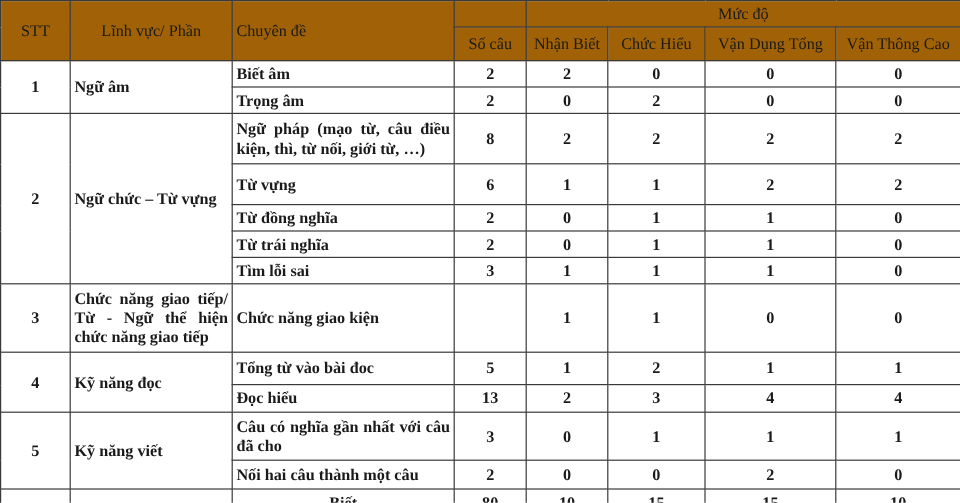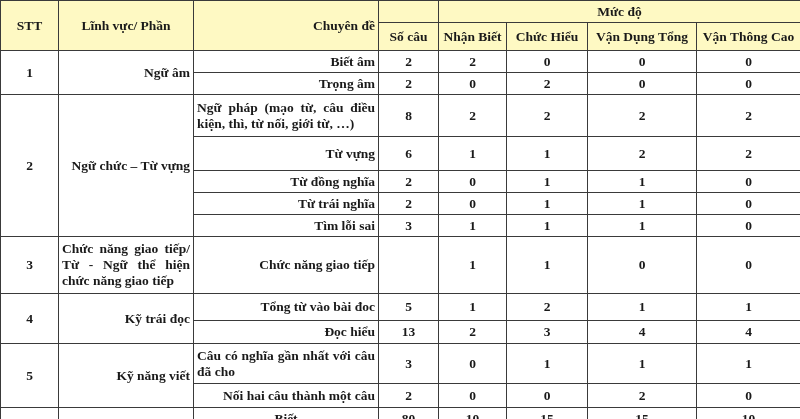--- a/index.html
+++ b/index.html
@@ -10,23 +10,23 @@
     border-collapse: collapse; table-layout: fixed;
     font-family: "Liberation Serif", "DejaVu Serif", serif;
     font-weight: bold; font-size: 13.5px; color: #1a1a1a;
   }
   table.matrix td, table.matrix th {
     border: 1px solid #3a3a3a;
     padding: 0 3px;
     vertical-align: middle;
     line-height: 16px;
   }
-  table.matrix th { background: #fef9c3; font-weight: bold; }
+  table.matrix th { background: #a16207; font-weight: normal; }
   .c { text-align: center; }
-  .l { text-align: right; }
+  .l { text-align: left; }
   .j { text-align: justify; text-align-last: left; }
   .thick-top td { border-top: 2px solid #2a2a2a; }
 </style>
 </head>
 <body>
 
 <table class="matrix">
   <colgroup>
     <col style="width:58px">
       <col style="width:135px">
@@ -113,31 +113,31 @@
       <td class="c">3</td>
       <td class="c">1</td>
       <td class="c">1</td>
       <td class="c">1</td>
       <td class="c">0</td>
     </tr>
 
     <tr style="height:57px" class="thick-top">
       <td class="c">3</td>
       <td class="j">Chức năng giao tiếp/ Từ - Ngữ thể hiện chức năng giao tiếp</td>
-      <td class="l">Chức năng giao tiếp</td>
+      <td class="l">Chức năng giao kiện</td>
       <td class="c"></td>
       <td class="c">1</td>
       <td class="c">1</td>
       <td class="c">0</td>
       <td class="c">0</td>
     </tr>
 
     <tr style="height:27px" class="thick-top">
       <td rowspan="2" class="c">4</td>
-      <td rowspan="2" class="l">Kỹ trái đọc</td>
+      <td rowspan="2" class="l">Kỹ năng đọc</td>
       <td class="l">Tổng từ vào bài đoc</td>
       <td class="c">5</td>
       <td class="c">1</td>
       <td class="c">2</td>
       <td class="c">1</td>
       <td class="c">1</td>
     </tr>
     <tr style="height:23px">
       <td class="l">Đọc hiểu</td>
       <td class="c">13</td>

